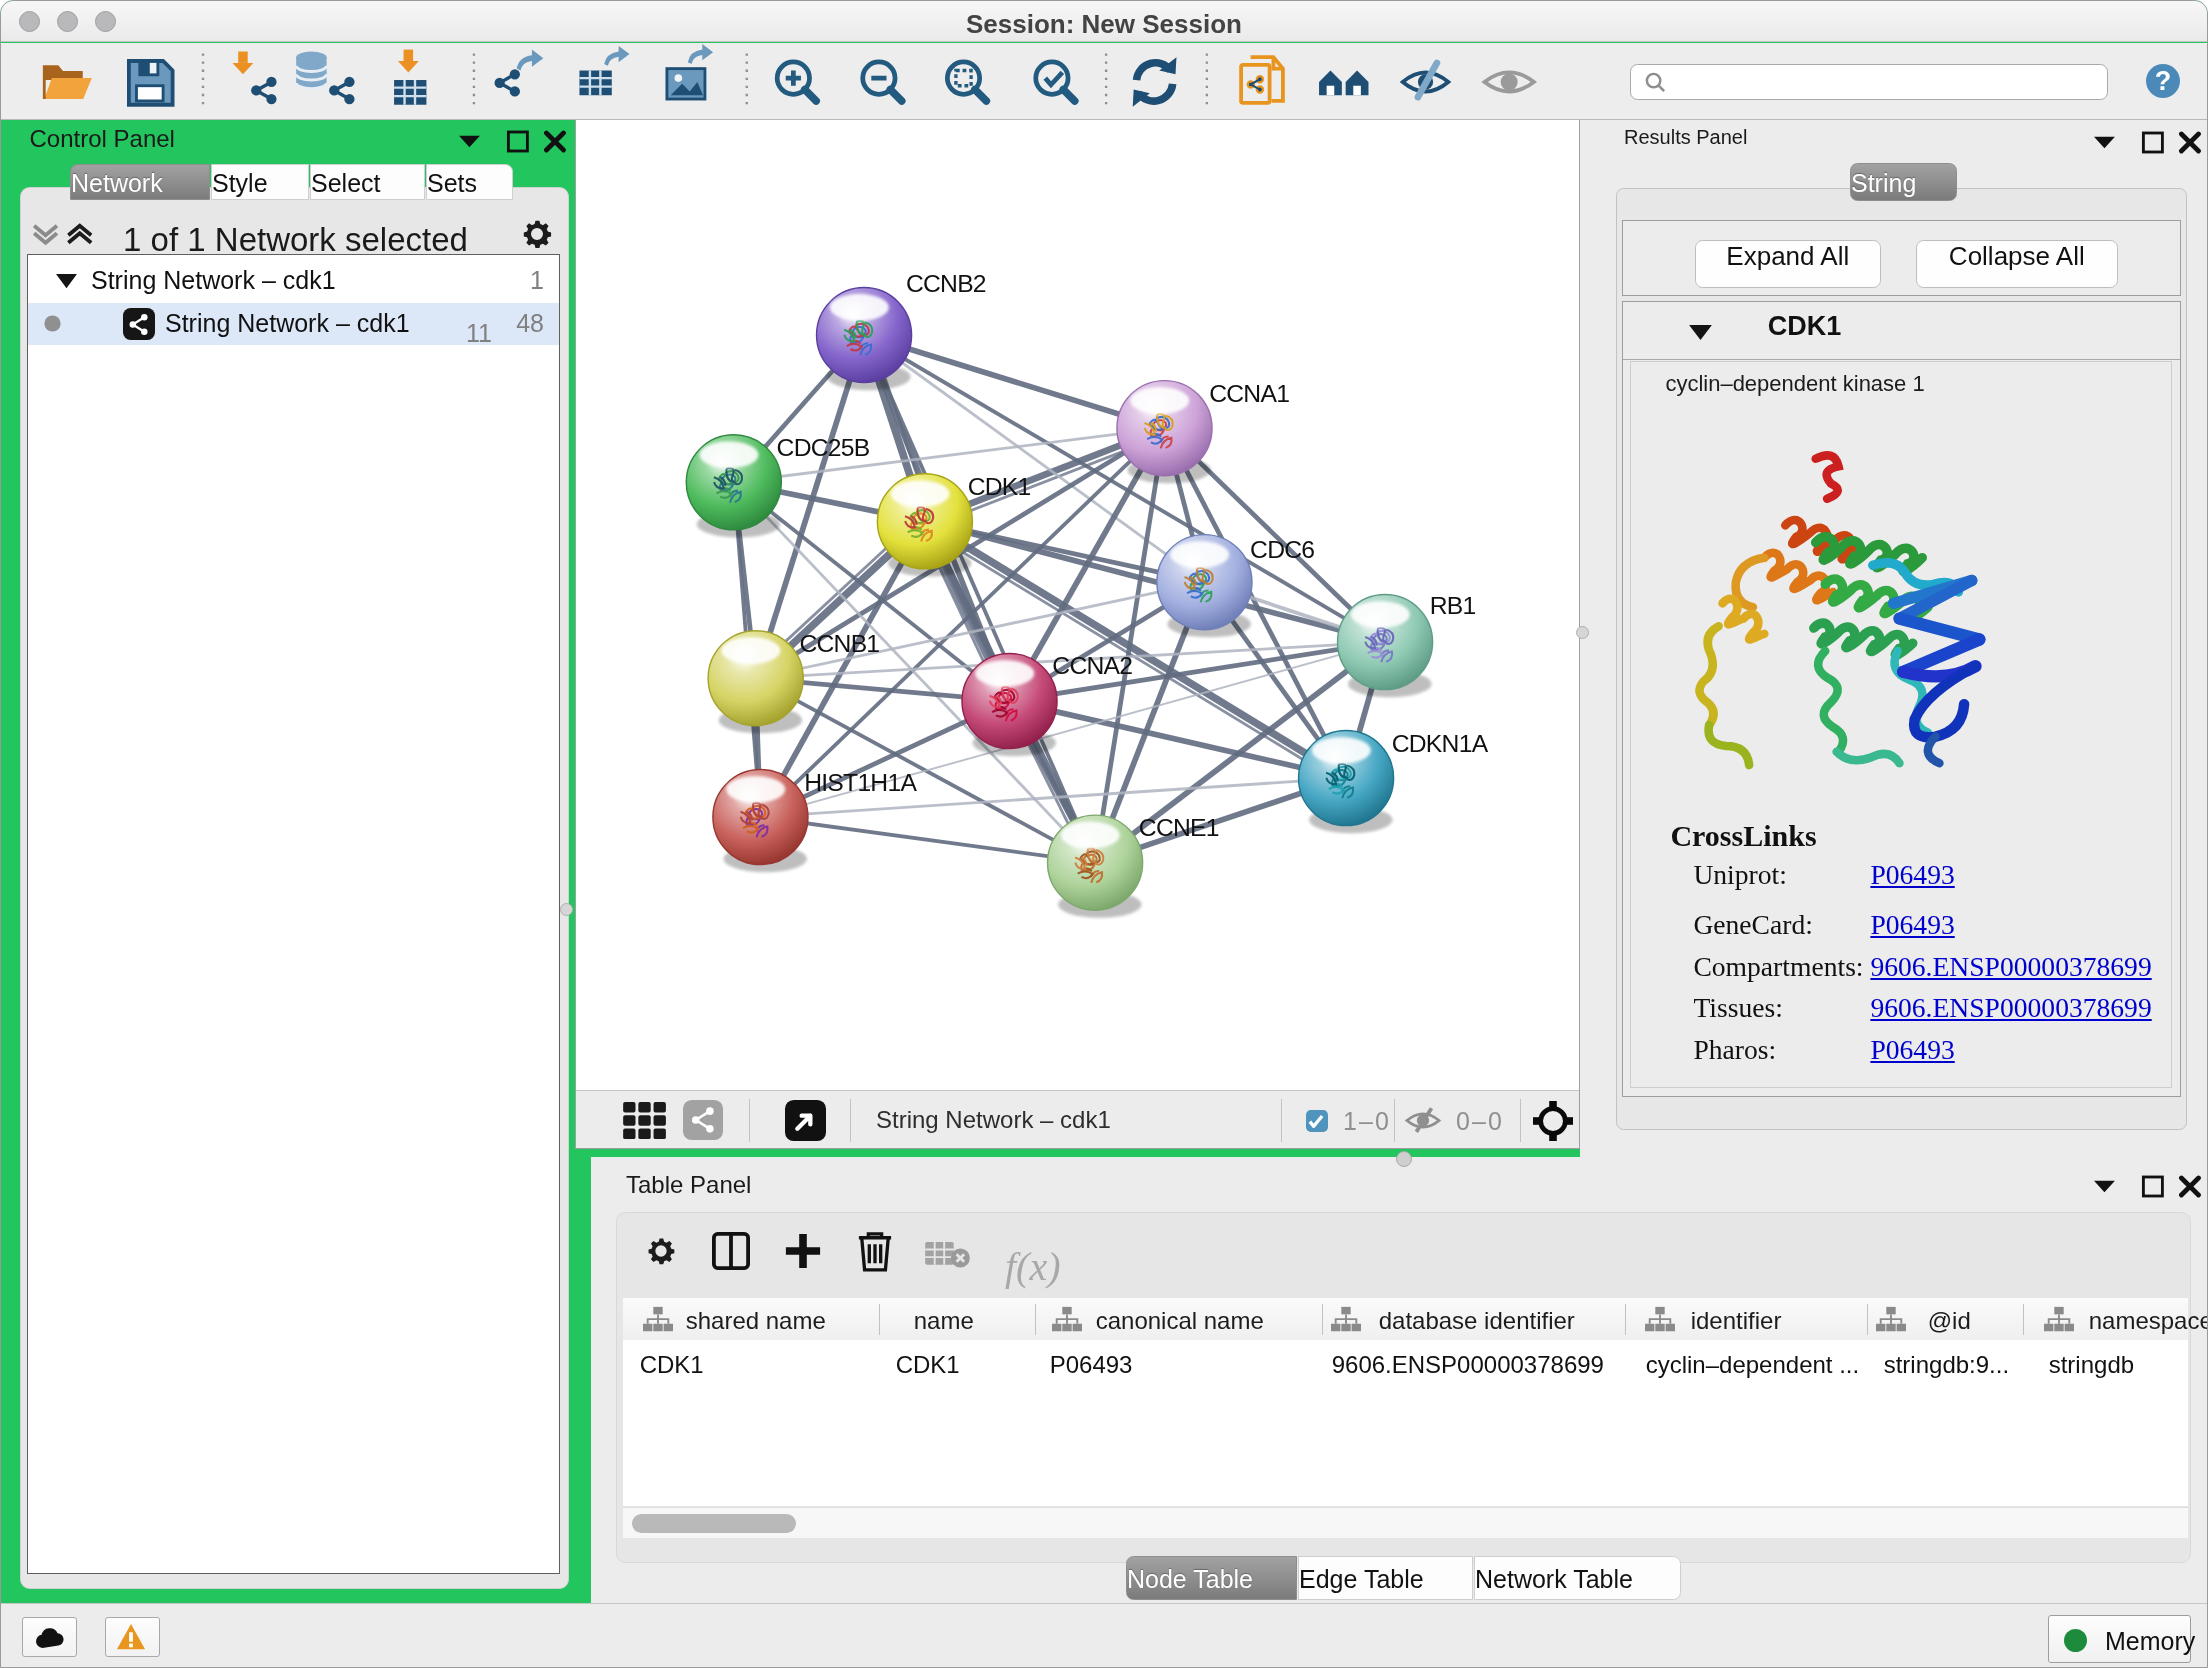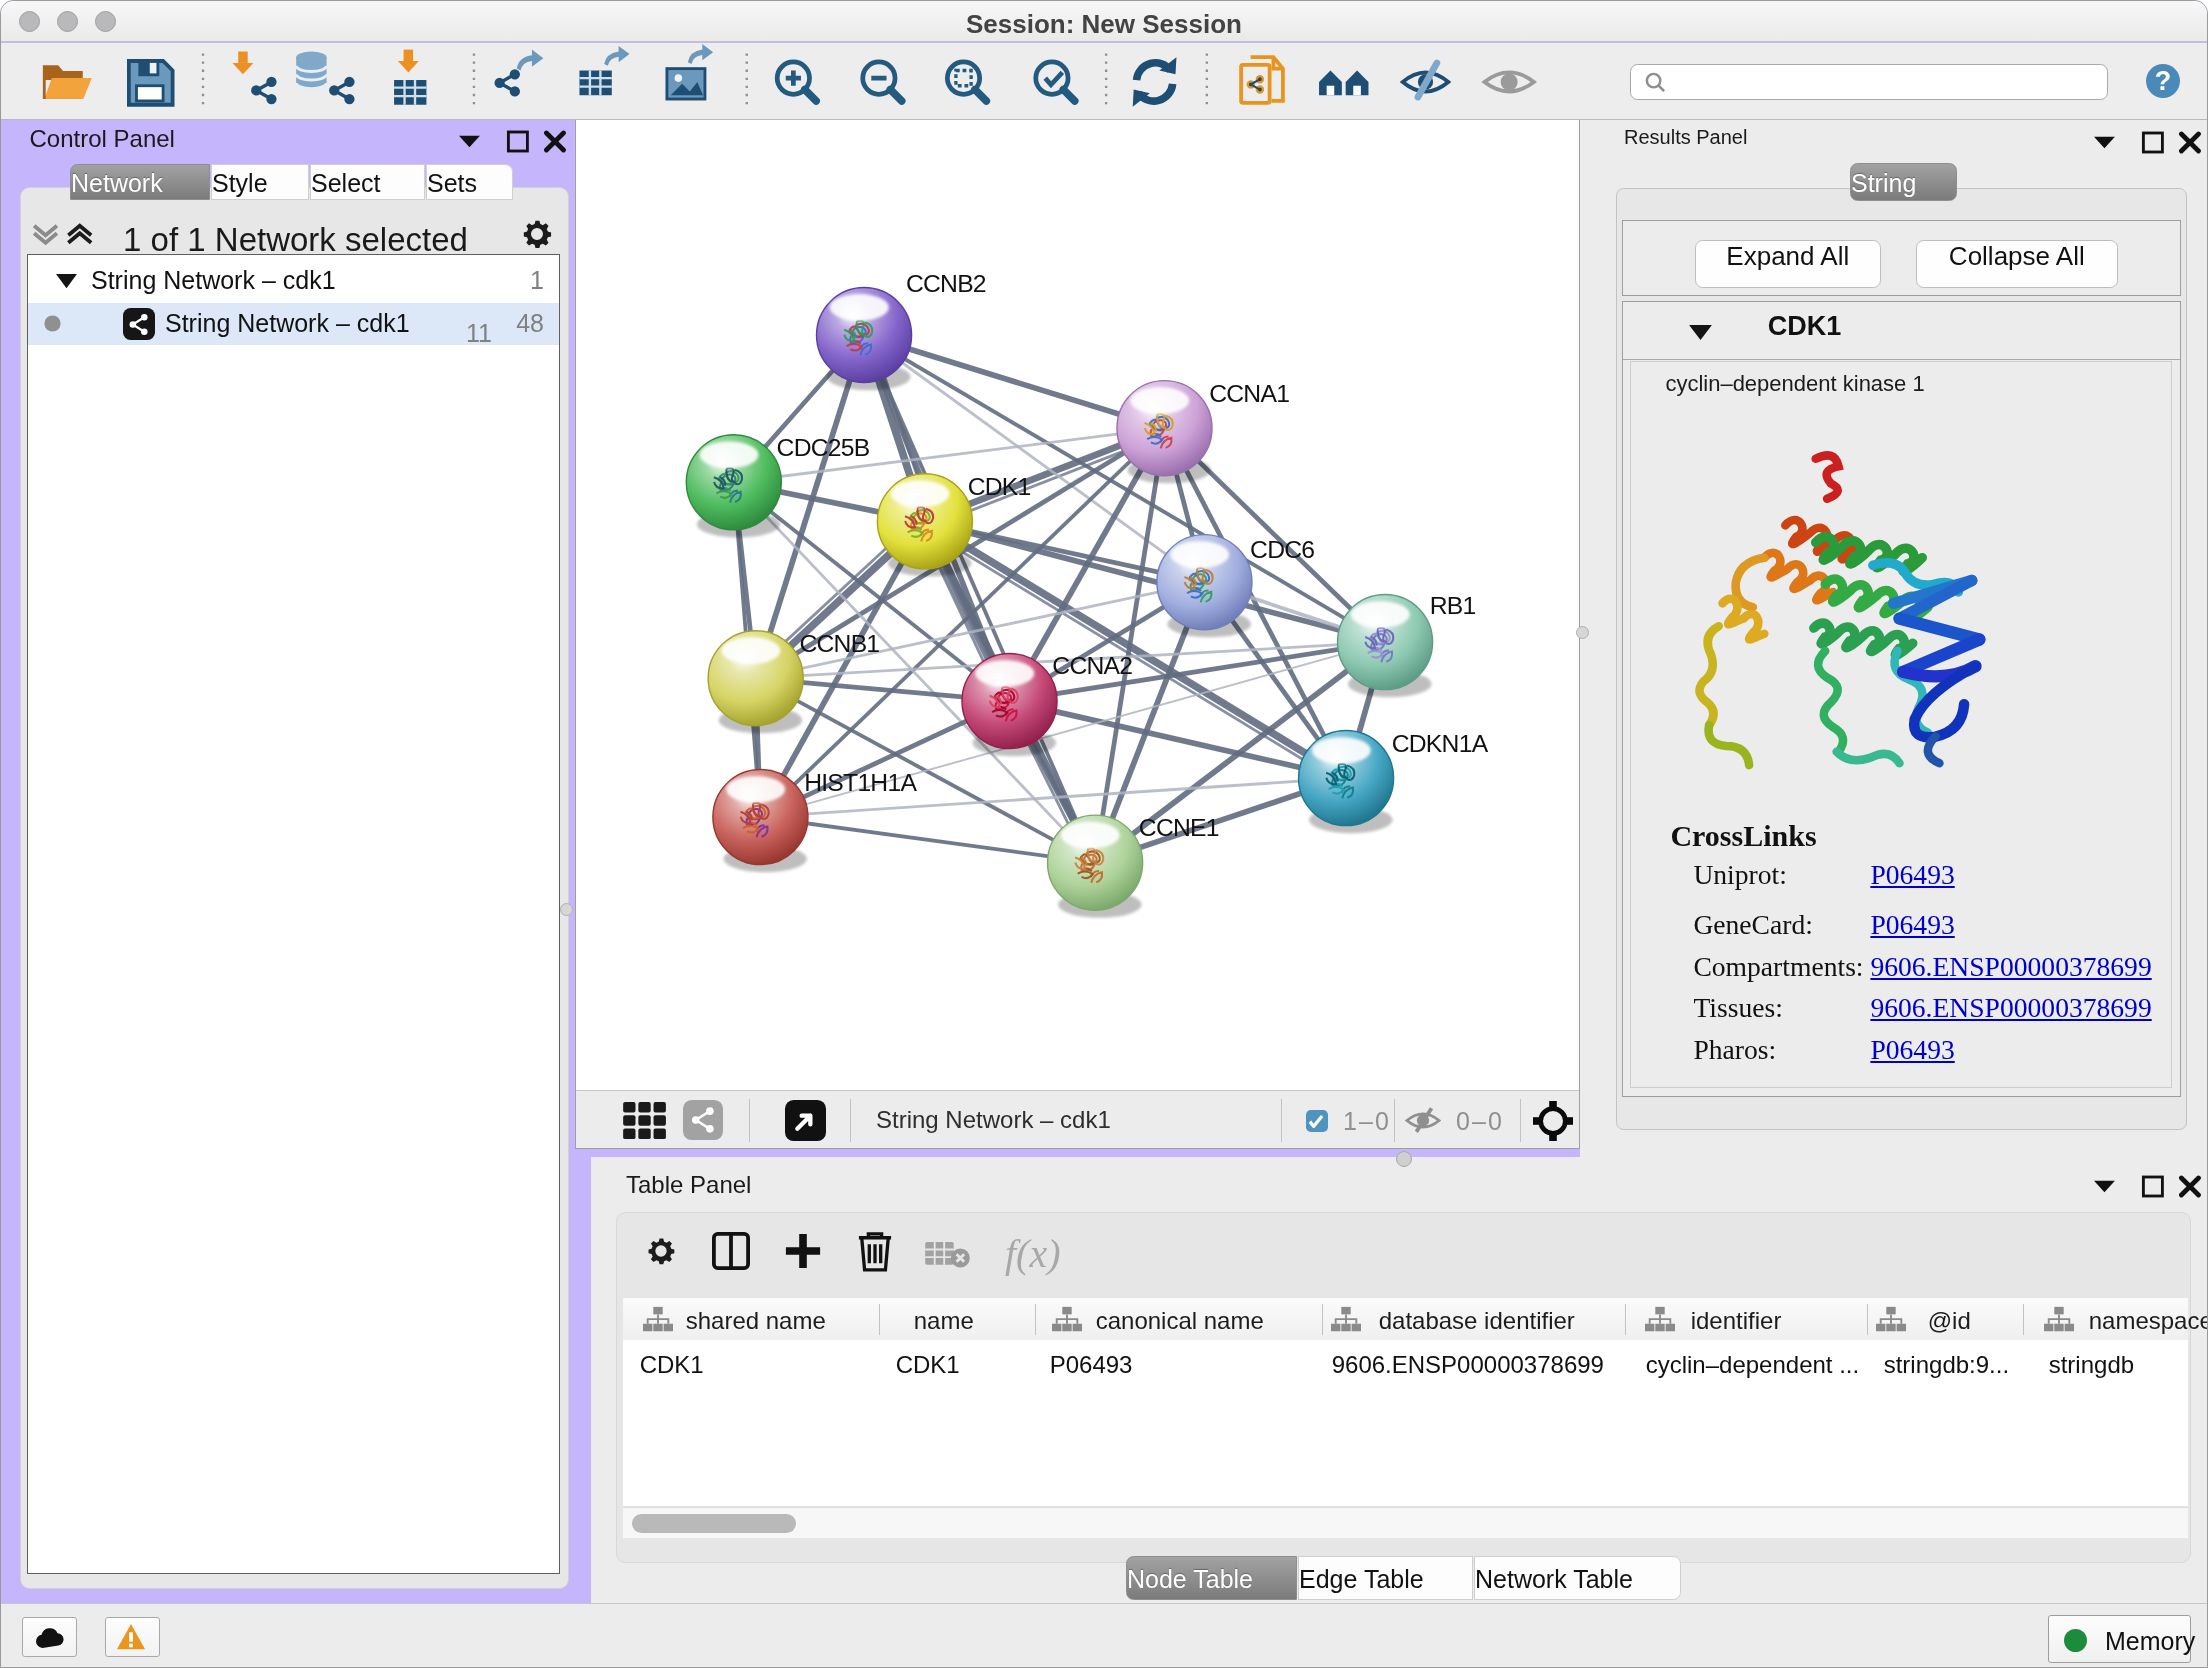--- a/index.html
+++ b/index.html
@@ -1,16 +1,16 @@
 <!DOCTYPE html>
 <html style="font-size:15px"><head><meta charset="utf-8">
 <style>
 * { margin:0; padding:0; box-sizing:border-box; }
 html,body { width:2208px; height:1668px; background:#fff; font-family:"Liberation Sans", sans-serif; }
-#win { position:absolute; left:0; top:0; width:2208px; height:1668px; background:#c4b5fd;
+#win { position:absolute; left:0; top:0; width:2208px; height:1668px; background:#22c55e;
   border:1px solid #9a9a9a; border-radius:13.3px 13.3px 0 0; overflow:hidden; }
 .abs { position:absolute; }
 .titlebar { left:0; top:0; width:100%; height:41px; background:linear-gradient(#f7f7f7,#eaeaea);
   border-bottom:1px solid #c3c3c3; }
 .tl { width:21px; height:21px; border-radius:50%; background:#b9b9bc; border:1px solid #9d9da1; top:9.5px; }
 .title { width:100%; text-align:center; top:7.6px; font-size:26px; font-weight:700; color:#434343; }
 .toolbar { left:0; top:42px; width:100%; height:77px; background:#ededed; border-bottom:1px solid #b9b9b9; }
 .searchbox { left:1629px; top:63px; width:478px; height:36px; background:#fff; border:1px solid #a9a9a9; border-radius:7.6px; }
 .help { left:2145px; top:63px; width:34px; height:34px; border-radius:50%; background:#4b8ab8; color:#fff;
   font-size:27px; font-weight:700; text-align:center; line-height:34px; }
@@ -665,21 +665,21 @@
             <path d="M5 8 l3 34 h22 l3 -34" fill="none"></path>
             <path d="M13 15 v20 M19 15 v20 M25 15 v20"></path>
           </g>
         </svg>
         <svg style="position:absolute;left:308px;top:27px" width="46" height="28.5" viewBox="0 0 48 30">
           <rect x="0" y="2" width="30" height="24" rx="2" fill="#a2a2a2"></rect>
           <path d="M0 10 h30 M0 18 h30 M10 2 v24 M20 2 v24" stroke="#e6e6e6" stroke-width="2"></path>
           <circle cx="37" cy="19" r="10" fill="#9a9a9a"></circle>
           <path d="M33 15 l8 8 M41 15 l-8 8" stroke="#e6e6e6" stroke-width="3"></path>
         </svg>
-        <div class="serif" style="position:absolute;left:388px;top:17px;font-size:40px;font-style:italic;color:#a8a8a8">f(x)</div>
+        <div class="serif" style="position:absolute;left:388px;top:30px;font-size:40px;font-style:italic;color:#a8a8a8">f(x)</div>
         <div class="thead">
           <div style="position:absolute;left:256px;top:5.7px;width:1px;height:31px;background:#c2c2c2"></div>
           <div style="position:absolute;left:412px;top:5.7px;width:1px;height:31px;background:#c2c2c2"></div>
           <div style="position:absolute;left:699px;top:5.7px;width:1px;height:31px;background:#c2c2c2"></div>
           <div style="position:absolute;left:1002px;top:5.7px;width:1px;height:31px;background:#c2c2c2"></div>
           <div style="position:absolute;left:1244px;top:5.7px;width:1px;height:31px;background:#c2c2c2"></div>
           <div style="position:absolute;left:1400px;top:5.7px;width:1px;height:31px;background:#c2c2c2"></div>
           <svg width="32" height="30" viewBox="0 0 34 32" style="position:absolute;left:19px;top:6.7px">
             <g fill="#8a8a8a">
               <rect x="12" y="2" width="10" height="8"></rect>

